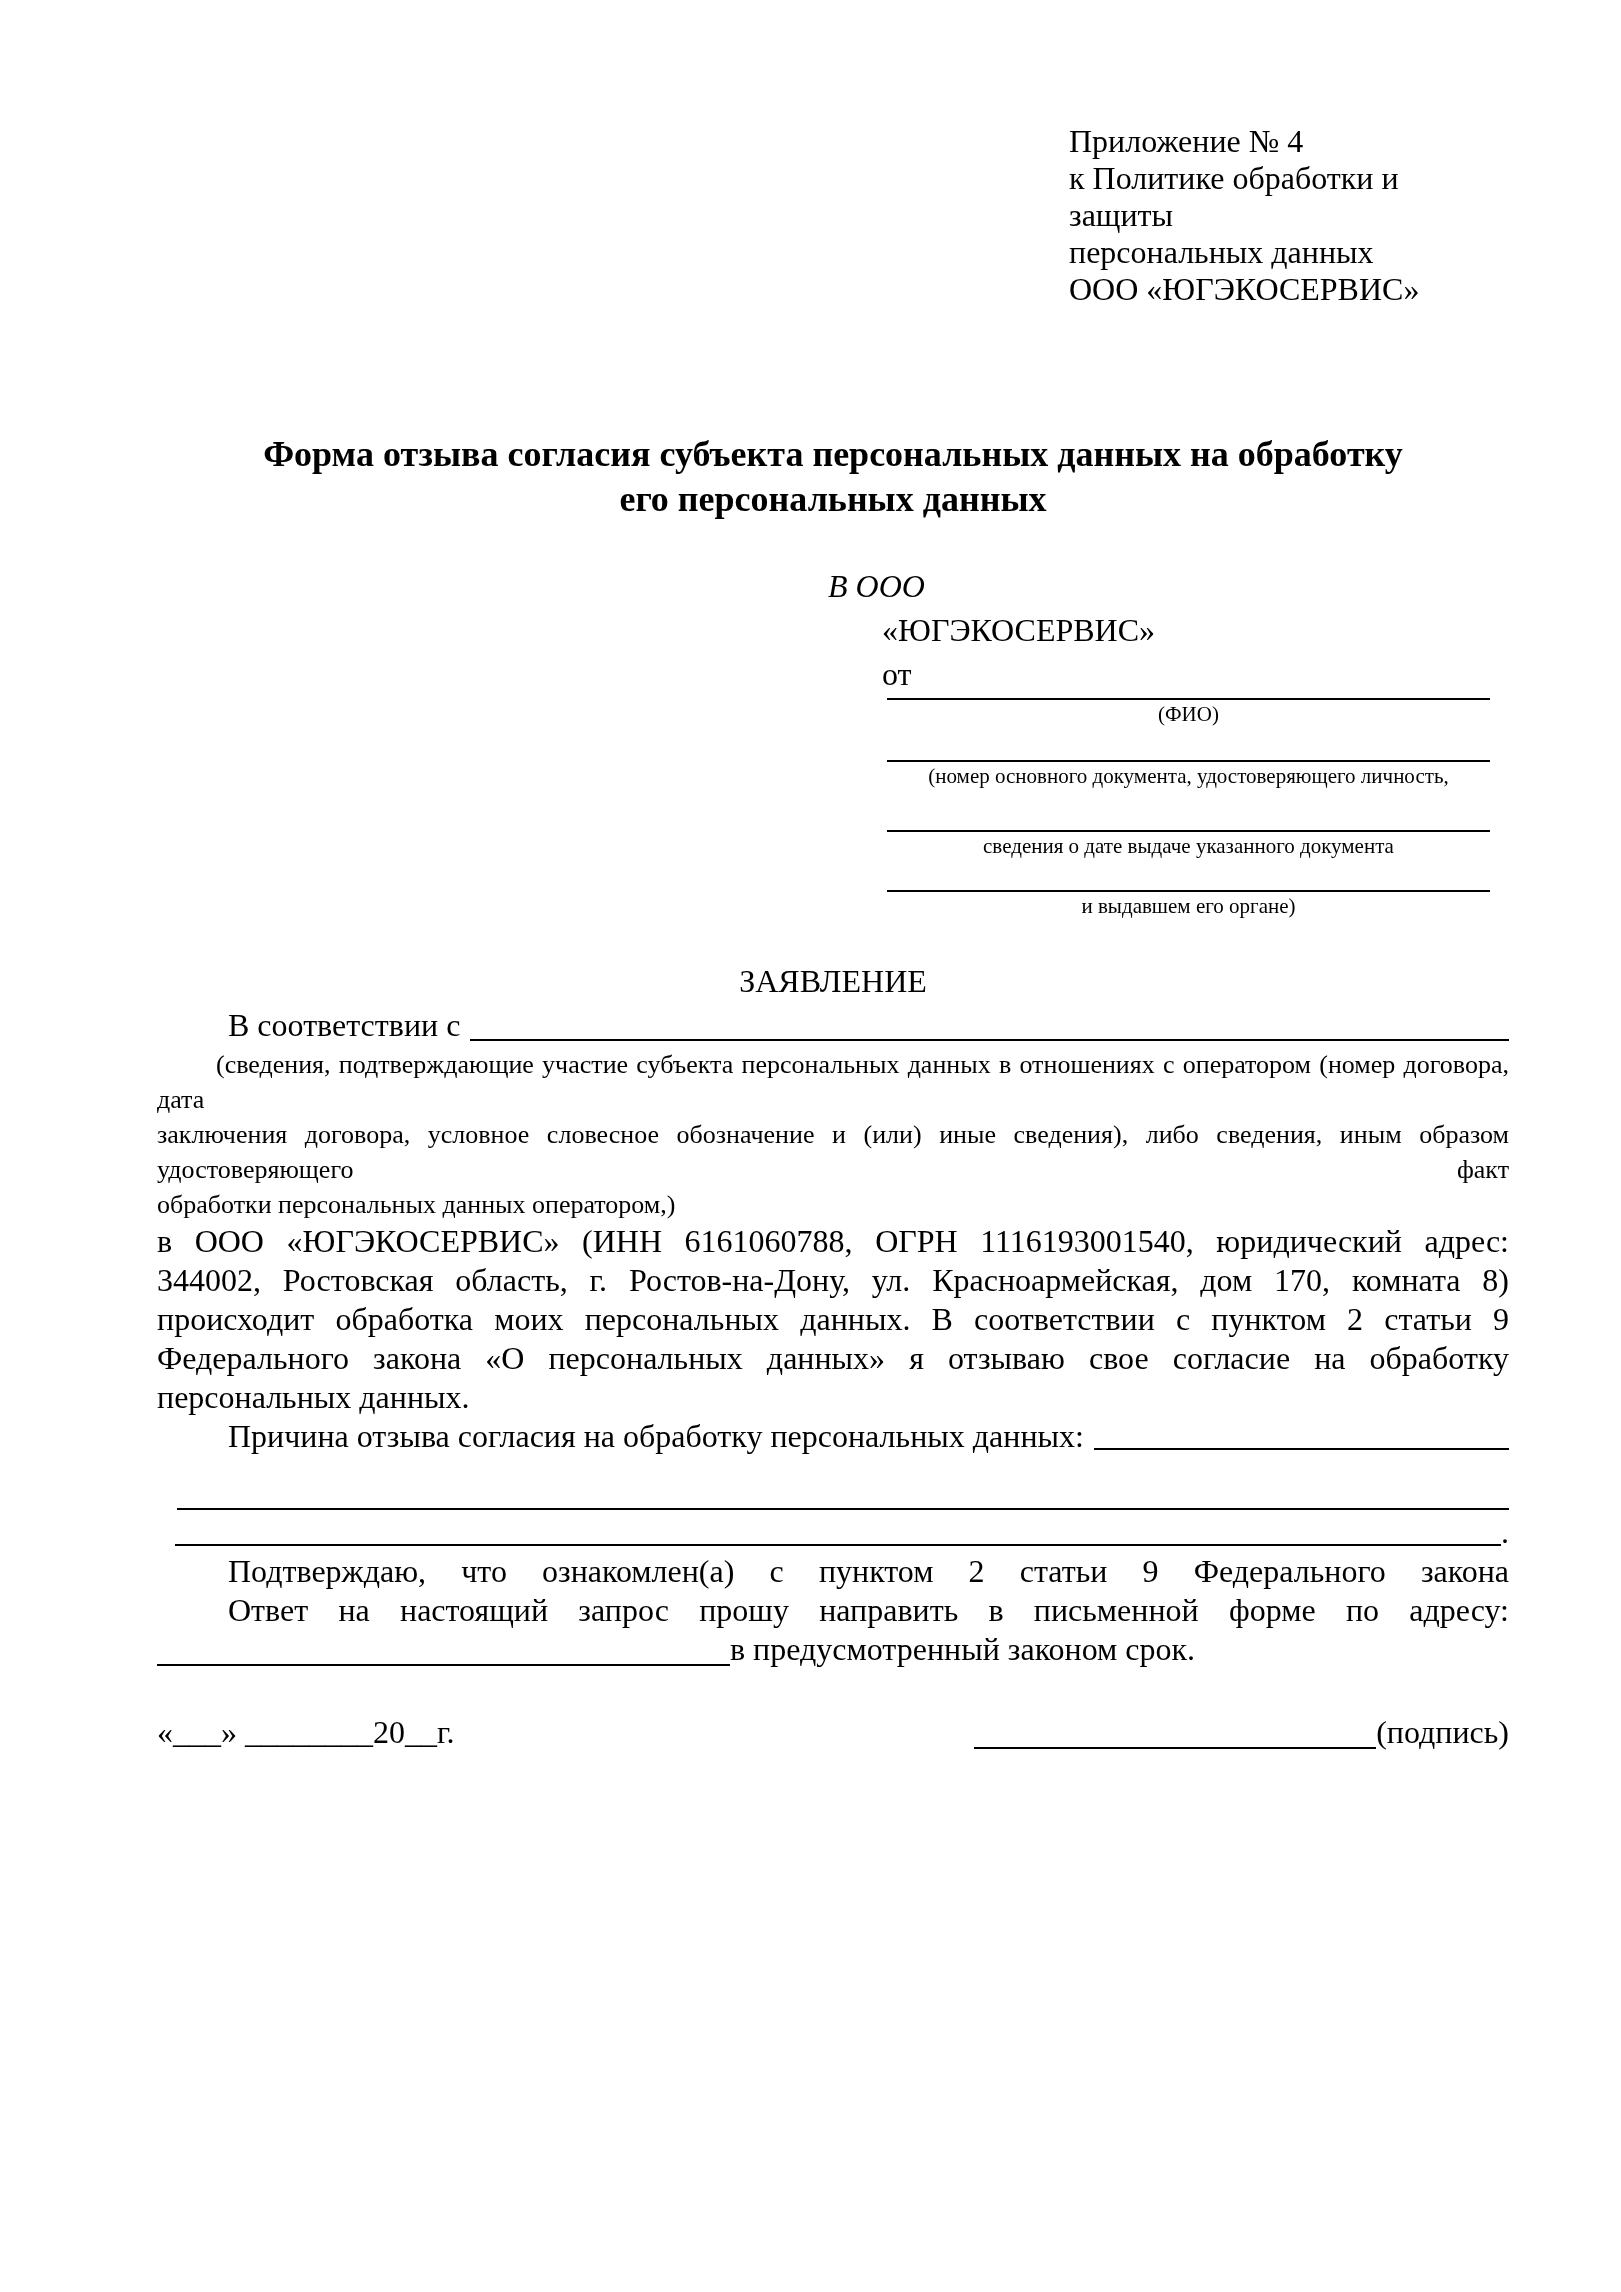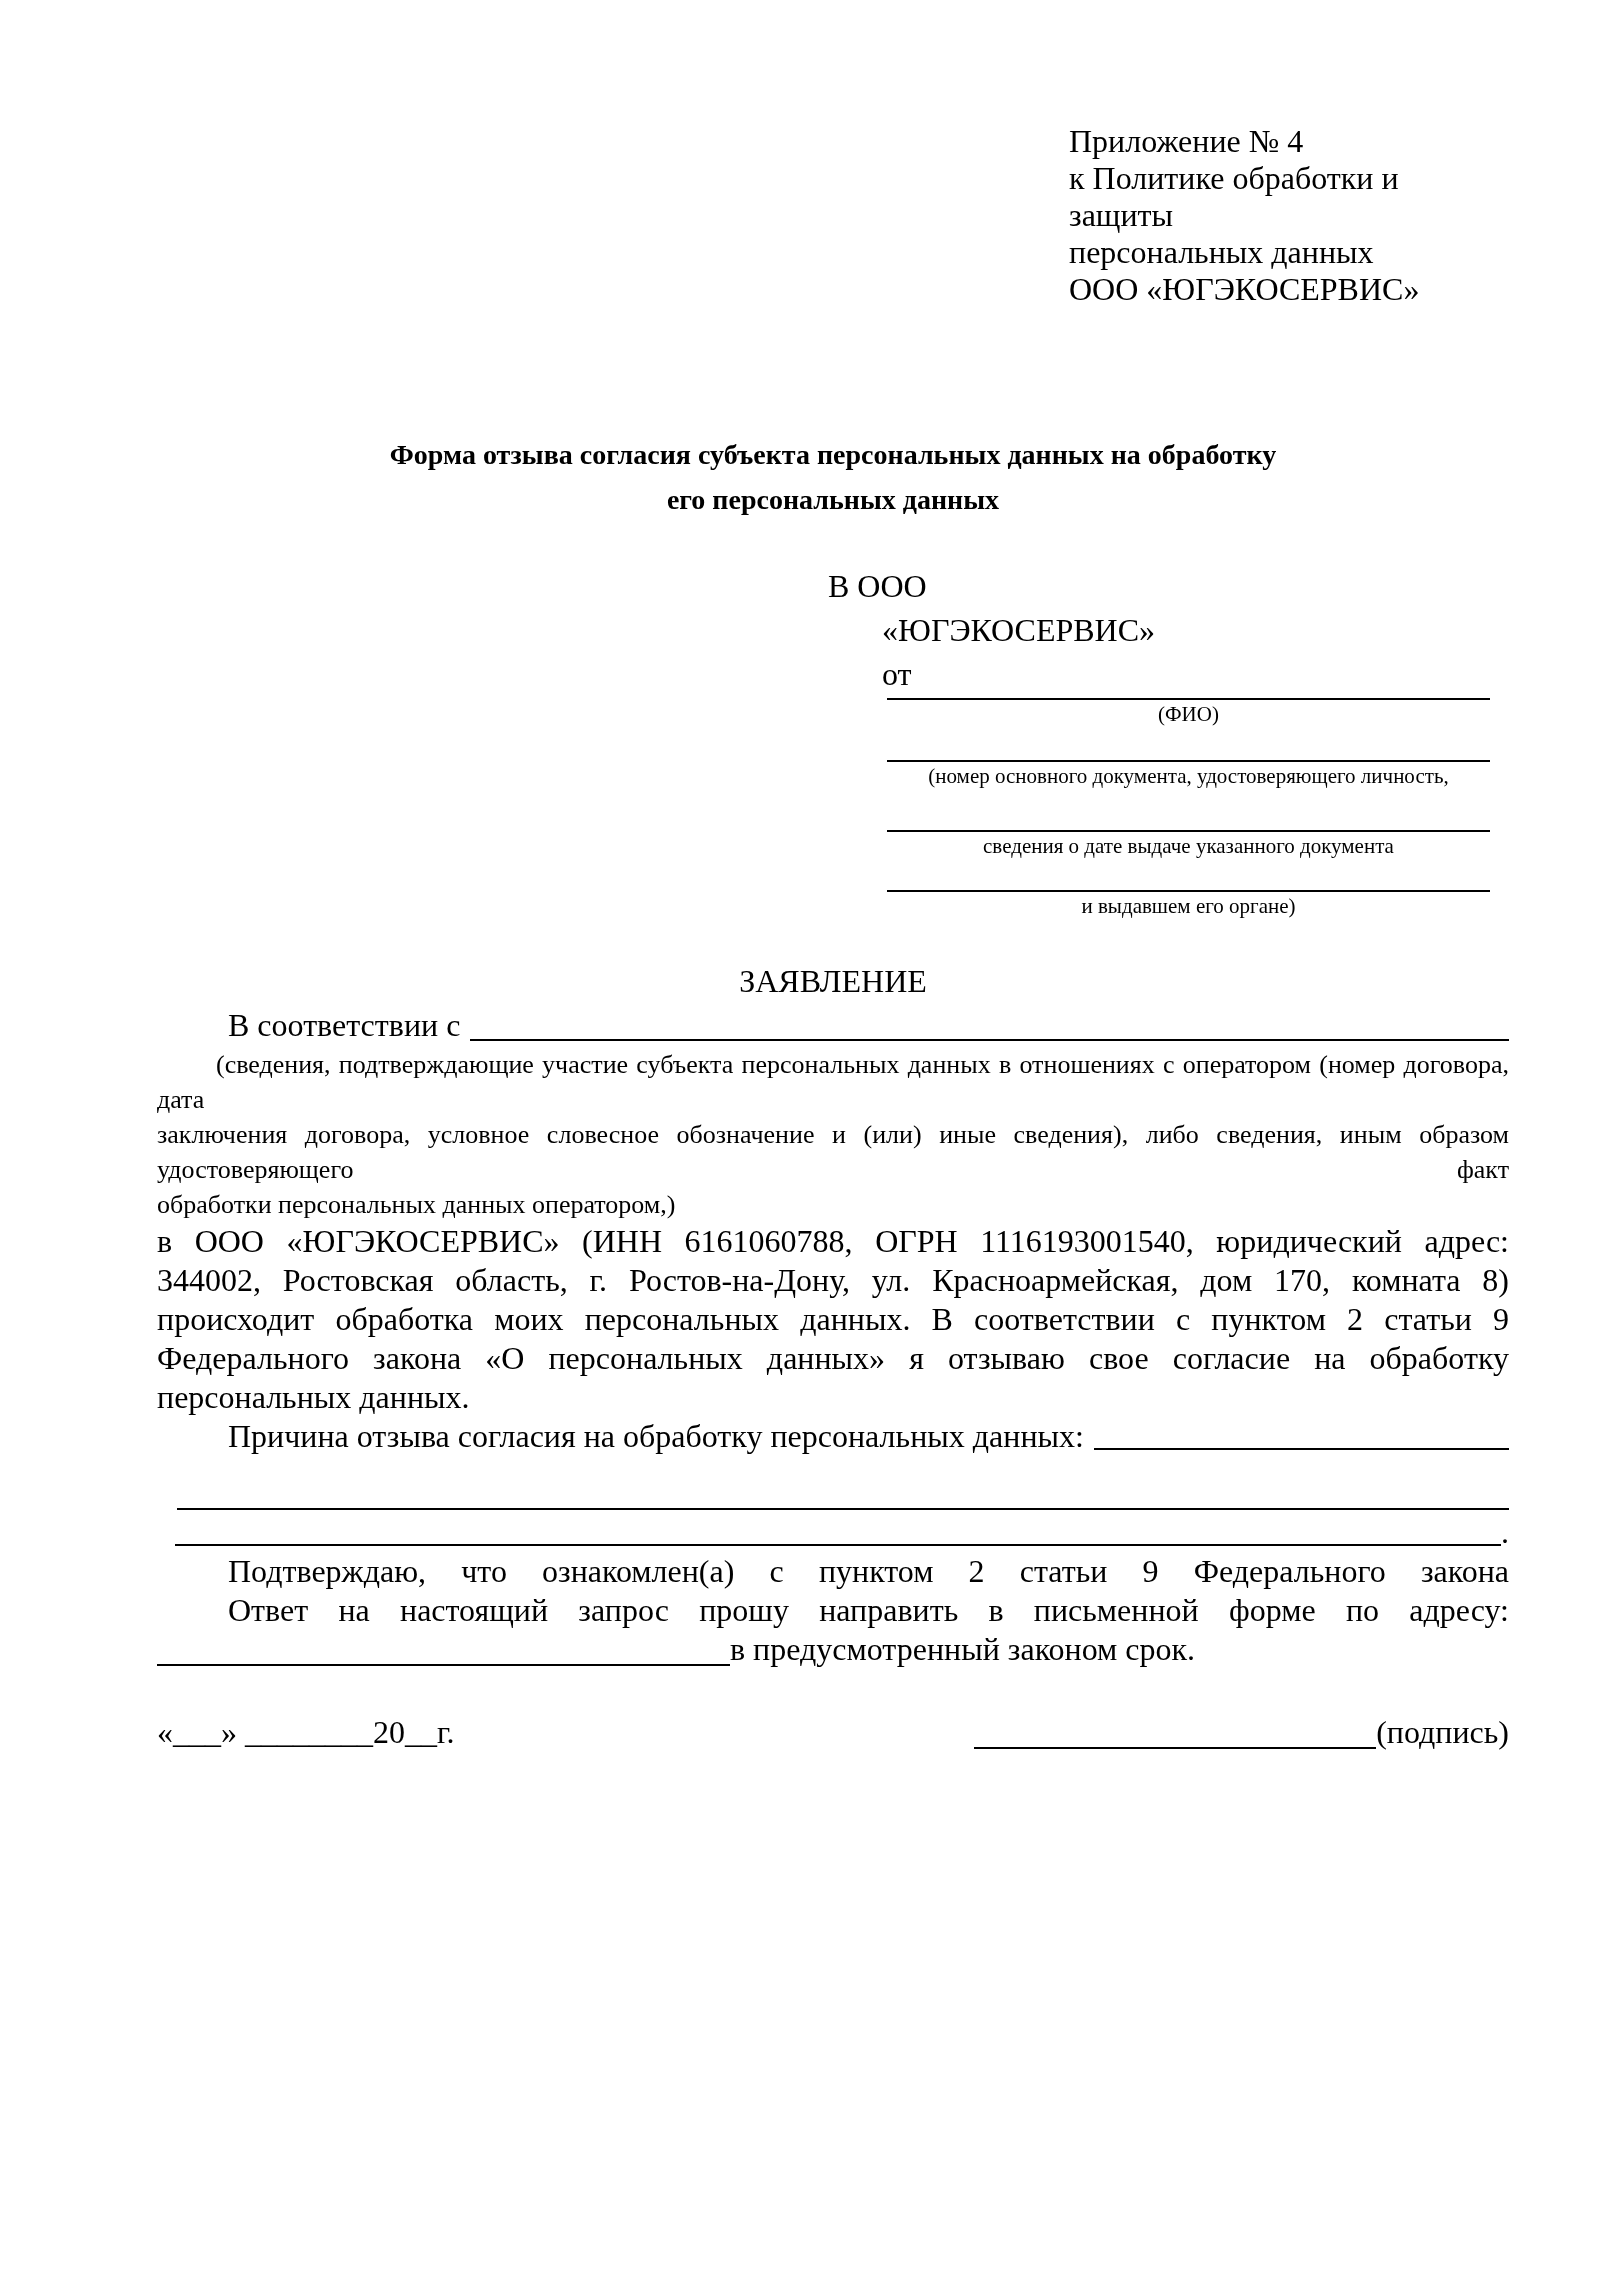--- a/index.html
+++ b/index.html
@@ -8,24 +8,24 @@
     width:1621px;height:2293px;
     box-sizing:border-box;
     padding:123px 112px 0 157px;
     font-family:"Liberation Serif","DejaVu Serif",serif;
     font-size:32px;line-height:39px;color:#000;
     overflow:hidden;
   }
   
   .appendix{margin-left:912px;line-height:37px;}
   
-  .title{margin:124px 0 0 0;font-size:28px;font-weight:700;text-align:center;line-height:45px;}
+  .title{margin:124px 0 0 0;font-size:36px;font-weight:700;text-align:center;line-height:45px;}
   
   .addressee{margin-top:42px;}
-  .addr-prefix{margin-left:671px;line-height:44px;}
+  .addr-prefix{margin-left:671px;line-height:44px;font-style:italic;}
   .addr-ind{margin-left:725px;line-height:44px;}
   .addr-field{margin-left:730px;width:603px;}
   .addr-blank{border-bottom:2.9px solid #000;}
   .h2{height:2px}.h32{height:31px}.h40{height:39px}.h30{height:29px}
   .addr-caption{font-size:21px;line-height:29px;text-align:center;white-space:nowrap;}
   
   .statement{margin-top:38px;text-align:center;line-height:44px;}
   .flexline{display:flex;line-height:44px;}
   .flexline .label{padding-left:71px;white-space:pre;text-align:right;}
   .fill{flex:1;border-bottom:2.9px solid #000;margin:0 0 5.9px 9.8px;}

